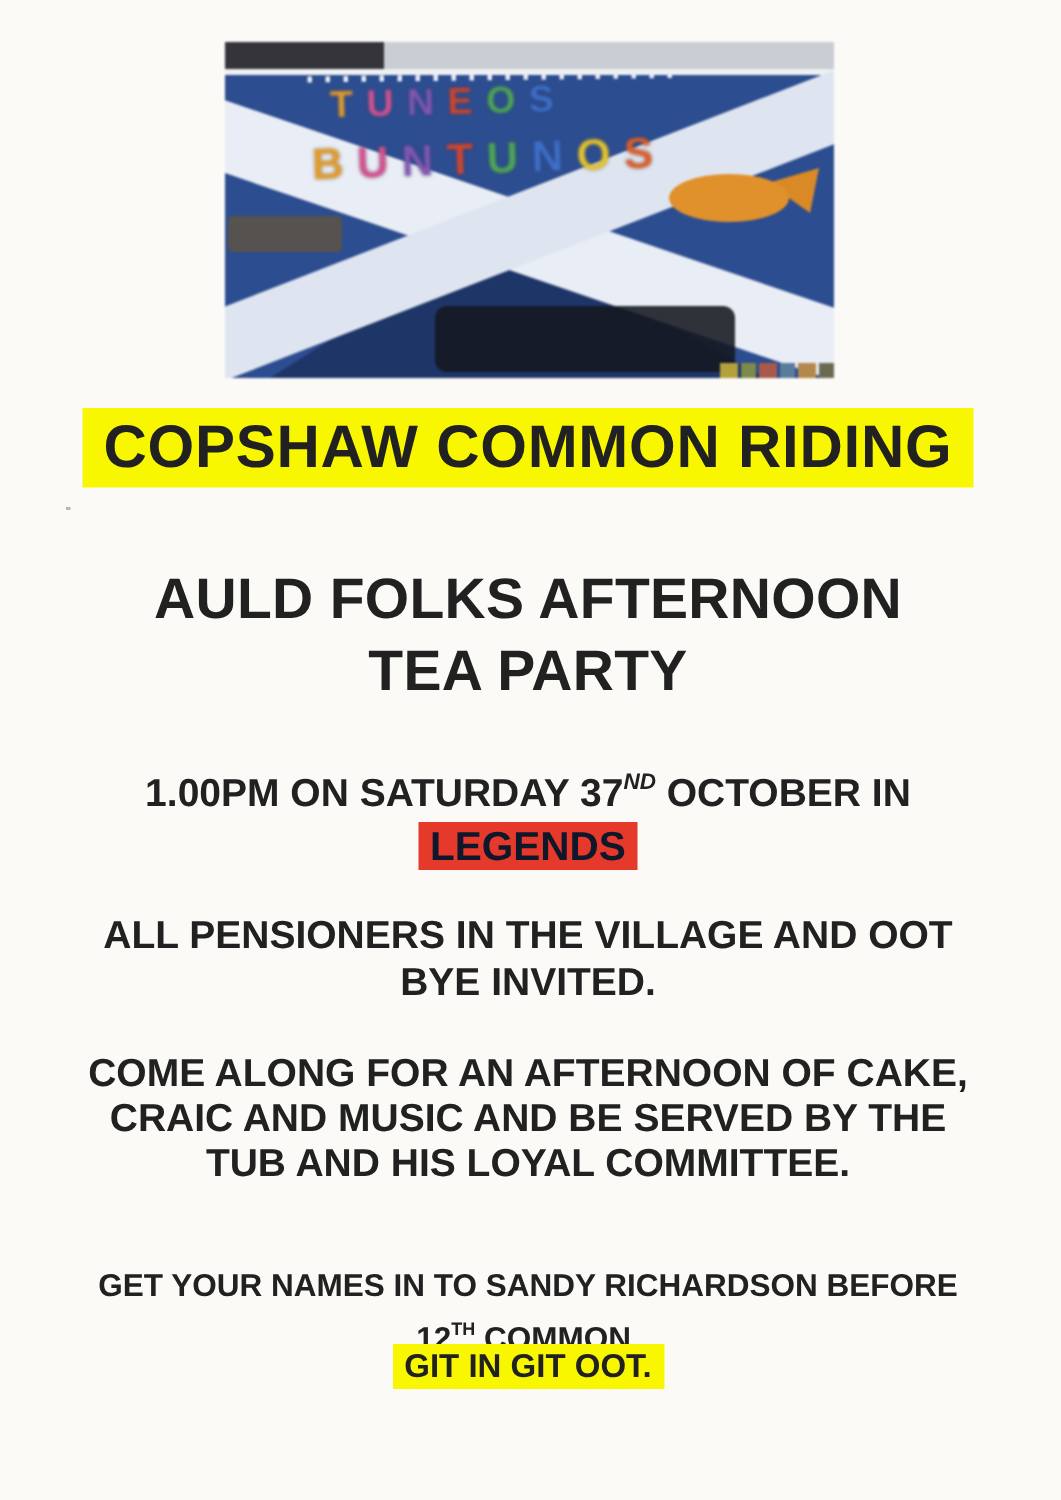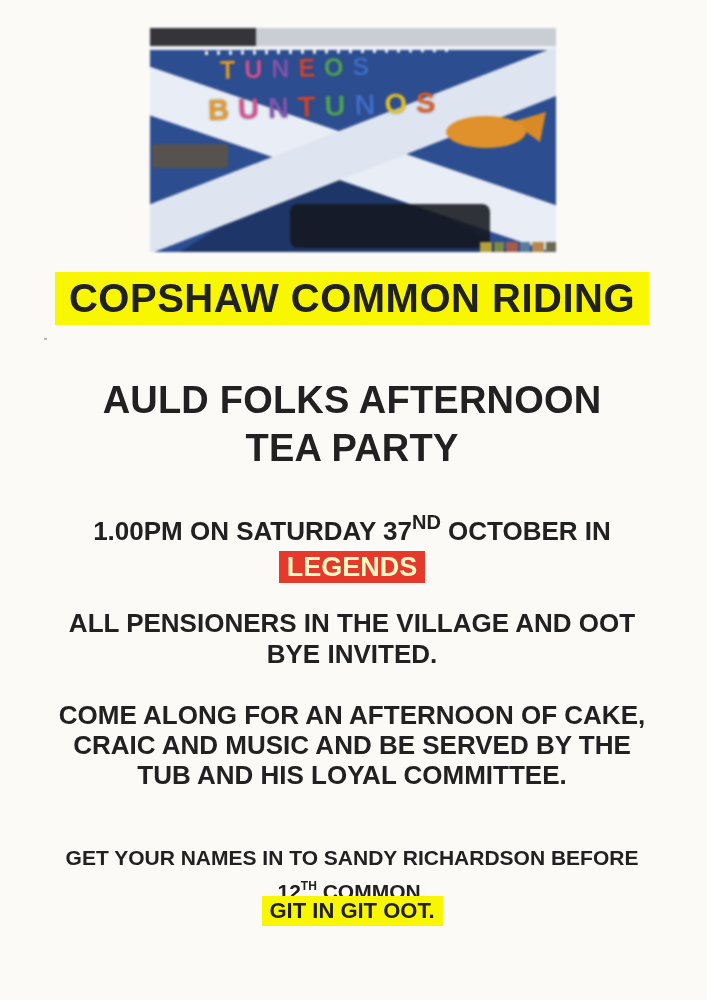--- a/index.html
+++ b/index.html
@@ -47,25 +47,25 @@
     background: #f8f700;
     padding: 2px 14px;
     font-size: 40px;
     line-height: 49px;
     letter-spacing: 0.5px;
   }
 
   .headline { top: 376px; font-size: 38px; line-height: 48px; letter-spacing: 0.2px; }
 
   .date-block { top: 507px; font-size: 26px; line-height: 30px; }
-  .date-block sup { font-size: 20px; vertical-align: 11px; letter-spacing: 0; }
+  .date-block sup { font-size: 15px; vertical-align: 11px; letter-spacing: 0; font-style: italic; }
   .venue-hl {
     display: inline-block;
     background: #e5392c;
-    color: #fef9c3;
+    color: #0f172a;
     padding: 1px 8px;
     margin-top: 5px;
     font-size: 27px;
     line-height: 30px;
   }
 
   .invite  { top: 608px; font-size: 26px; line-height: 31px; }
   .details { top: 700px; font-size: 26px; line-height: 30px; }
 
   .rsvp { top: 844px; font-size: 21px; line-height: 28px; }

